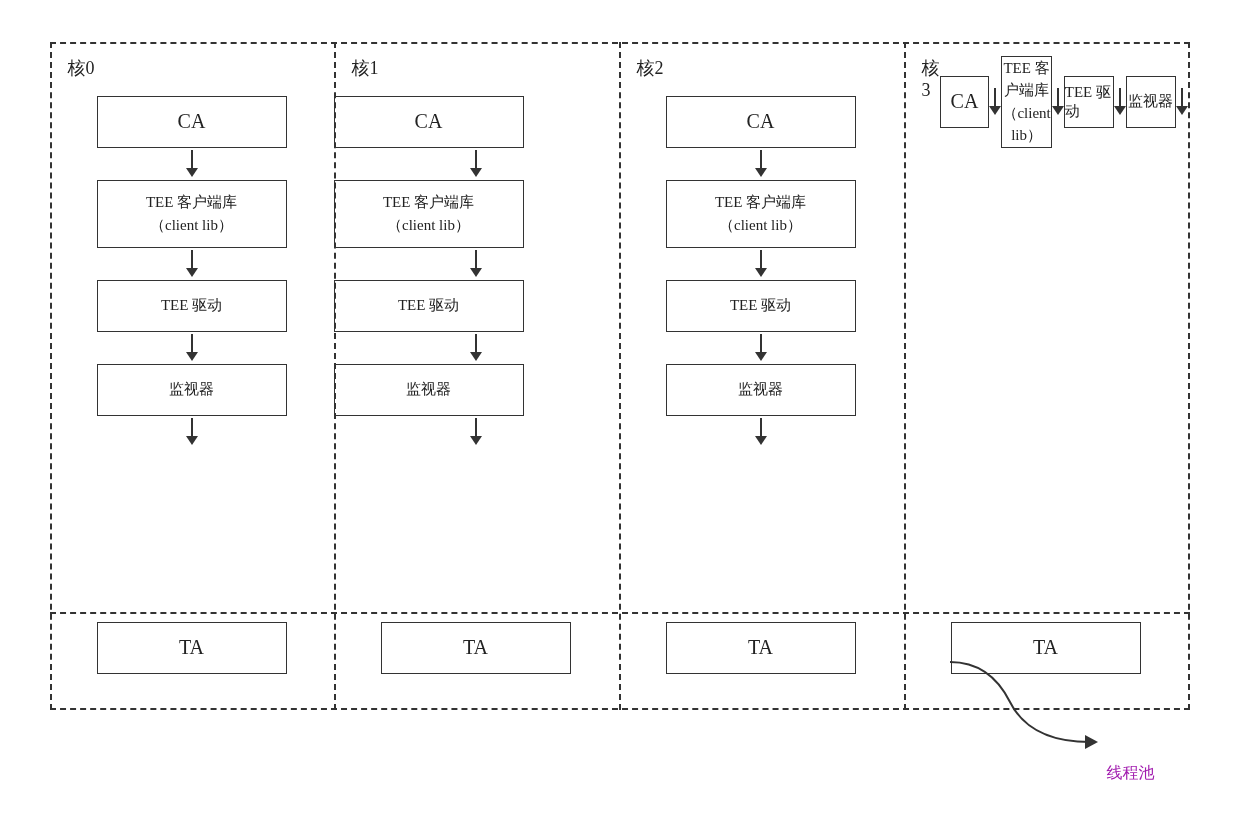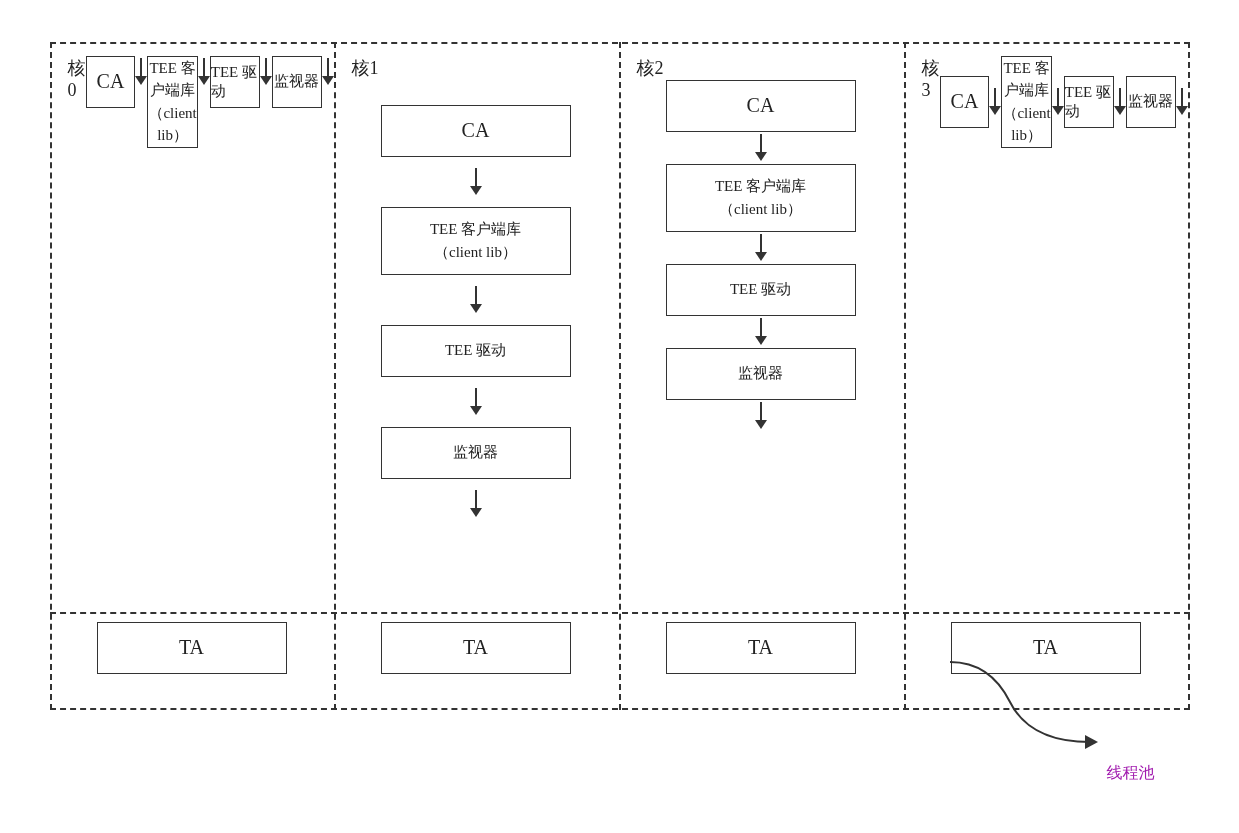--- a/index.html
+++ b/index.html
@@ -70,21 +70,21 @@
     width: 1140px; height: 572px;
     border-bottom: 2px dashed #333;
     z-index: 2;
     pointer-events: none;
   "></div>
 
   <div style="position:absolute;top:20px;left:304px;width:2px;height:668px;background:#333;z-index:2;border-left:2px dashed #333;background:none;border:none;border-left:2px dashed #333;"></div>
   <div style="position:absolute;top:20px;left:589px;width:0;height:668px;border-left:2px dashed #333;z-index:2;"></div>
   <div style="position:absolute;top:20px;left:874px;width:0;height:668px;border-left:2px dashed #333;z-index:2;"></div>
 
-  <div style="position:absolute;top:20px;left:20px;width:284px;display:flex;flex-direction:row;align-items:flex-start;padding-top:14px;">
+  <div style="position:absolute;top:20px;left:20px;width:284px;display:flex;flex-direction:column;align-items:center;padding-top:14px;">
     <div style="align-self:flex-start;margin-left:18px;font-size:18px;color:#222;margin-bottom:16px;font-family:SimSun,serif;">核0</div>
     <div style="width:190px;min-height:52px;border:1.5px solid #333;display:flex;align-items:center;justify-content:center;font-size:20px;font-family:SimSun,serif;color:#222;">
       <span>CA</span>
     </div>
     <div class="arrow-down">
       <div class="arrow-line"></div>
       <div class="arrow-head"></div>
     </div>
     <div style="width:190px;min-height:68px;border:1.5px solid #333;display:flex;flex-direction:column;align-items:center;justify-content:center;font-size:15px;font-family:SimSun,serif;color:#222;line-height:1.5;text-align:center;">
       <span>TEE 客户端库</span>
@@ -103,21 +103,21 @@
     </div>
     <div style="width:190px;min-height:52px;border:1.5px solid #333;display:flex;align-items:center;justify-content:center;font-size:15px;font-family:SimSun,serif;color:#222;">
       <span>监视器</span>
     </div>
     <div class="arrow-down">
       <div class="arrow-line"></div>
       <div class="arrow-head"></div>
     </div>
   </div>
 
-  <div style="position:absolute;top:20px;left:304px;width:284px;display:flex;flex-direction:column;align-items:center;padding-top:14px;gap:9px;">
+  <div style="position:absolute;top:20px;left:304px;width:284px;display:flex;flex-direction:column;padding-top:14px;">
     <div style="align-self:flex-start;margin-left:18px;font-size:18px;color:#222;margin-bottom:16px;font-family:SimSun,serif;">核1</div>
     <div style="width:190px;min-height:52px;border:1.5px solid #333;display:flex;align-items:center;justify-content:center;font-size:20px;font-family:SimSun,serif;color:#222;">
       <span>CA</span>
     </div>
     <div class="arrow-down">
       <div class="arrow-line"></div>
       <div class="arrow-head"></div>
     </div>
     <div style="width:190px;min-height:68px;border:1.5px solid #333;display:flex;flex-direction:column;align-items:center;justify-content:center;font-size:15px;font-family:SimSun,serif;color:#222;line-height:1.5;text-align:center;">
       <span>TEE 客户端库</span>
@@ -137,21 +137,21 @@
     <div style="width:190px;min-height:52px;border:1.5px solid #333;display:flex;align-items:center;justify-content:center;font-size:15px;font-family:SimSun,serif;color:#222;">
       <span>监视器</span>
     </div>
     <div class="arrow-down">
       <div class="arrow-line"></div>
       <div class="arrow-head"></div>
     </div>
   </div>
 
   <div style="position:absolute;top:20px;left:589px;width:284px;display:flex;flex-direction:column;align-items:center;padding-top:14px;">
-    <div style="align-self:flex-start;margin-left:18px;font-size:18px;color:#222;font-family:SimSun,serif;">核2</div>
+    <div style="align-self:flex-start;margin-left:18px;font-size:18px;color:#222;margin-bottom:16px;font-family:SimSun,serif;">核2</div>
     <div style="width:190px;min-height:52px;border:1.5px solid #333;display:flex;align-items:center;justify-content:center;font-size:20px;font-family:SimSun,serif;color:#222;">
       <span>CA</span>
     </div>
     <div class="arrow-down">
       <div class="arrow-line"></div>
       <div class="arrow-head"></div>
     </div>
     <div style="width:190px;min-height:68px;border:1.5px solid #333;display:flex;flex-direction:column;align-items:center;justify-content:center;font-size:15px;font-family:SimSun,serif;color:#222;line-height:1.5;text-align:center;">
       <span>TEE 客户端库</span>
       <span>（client lib）</span>

